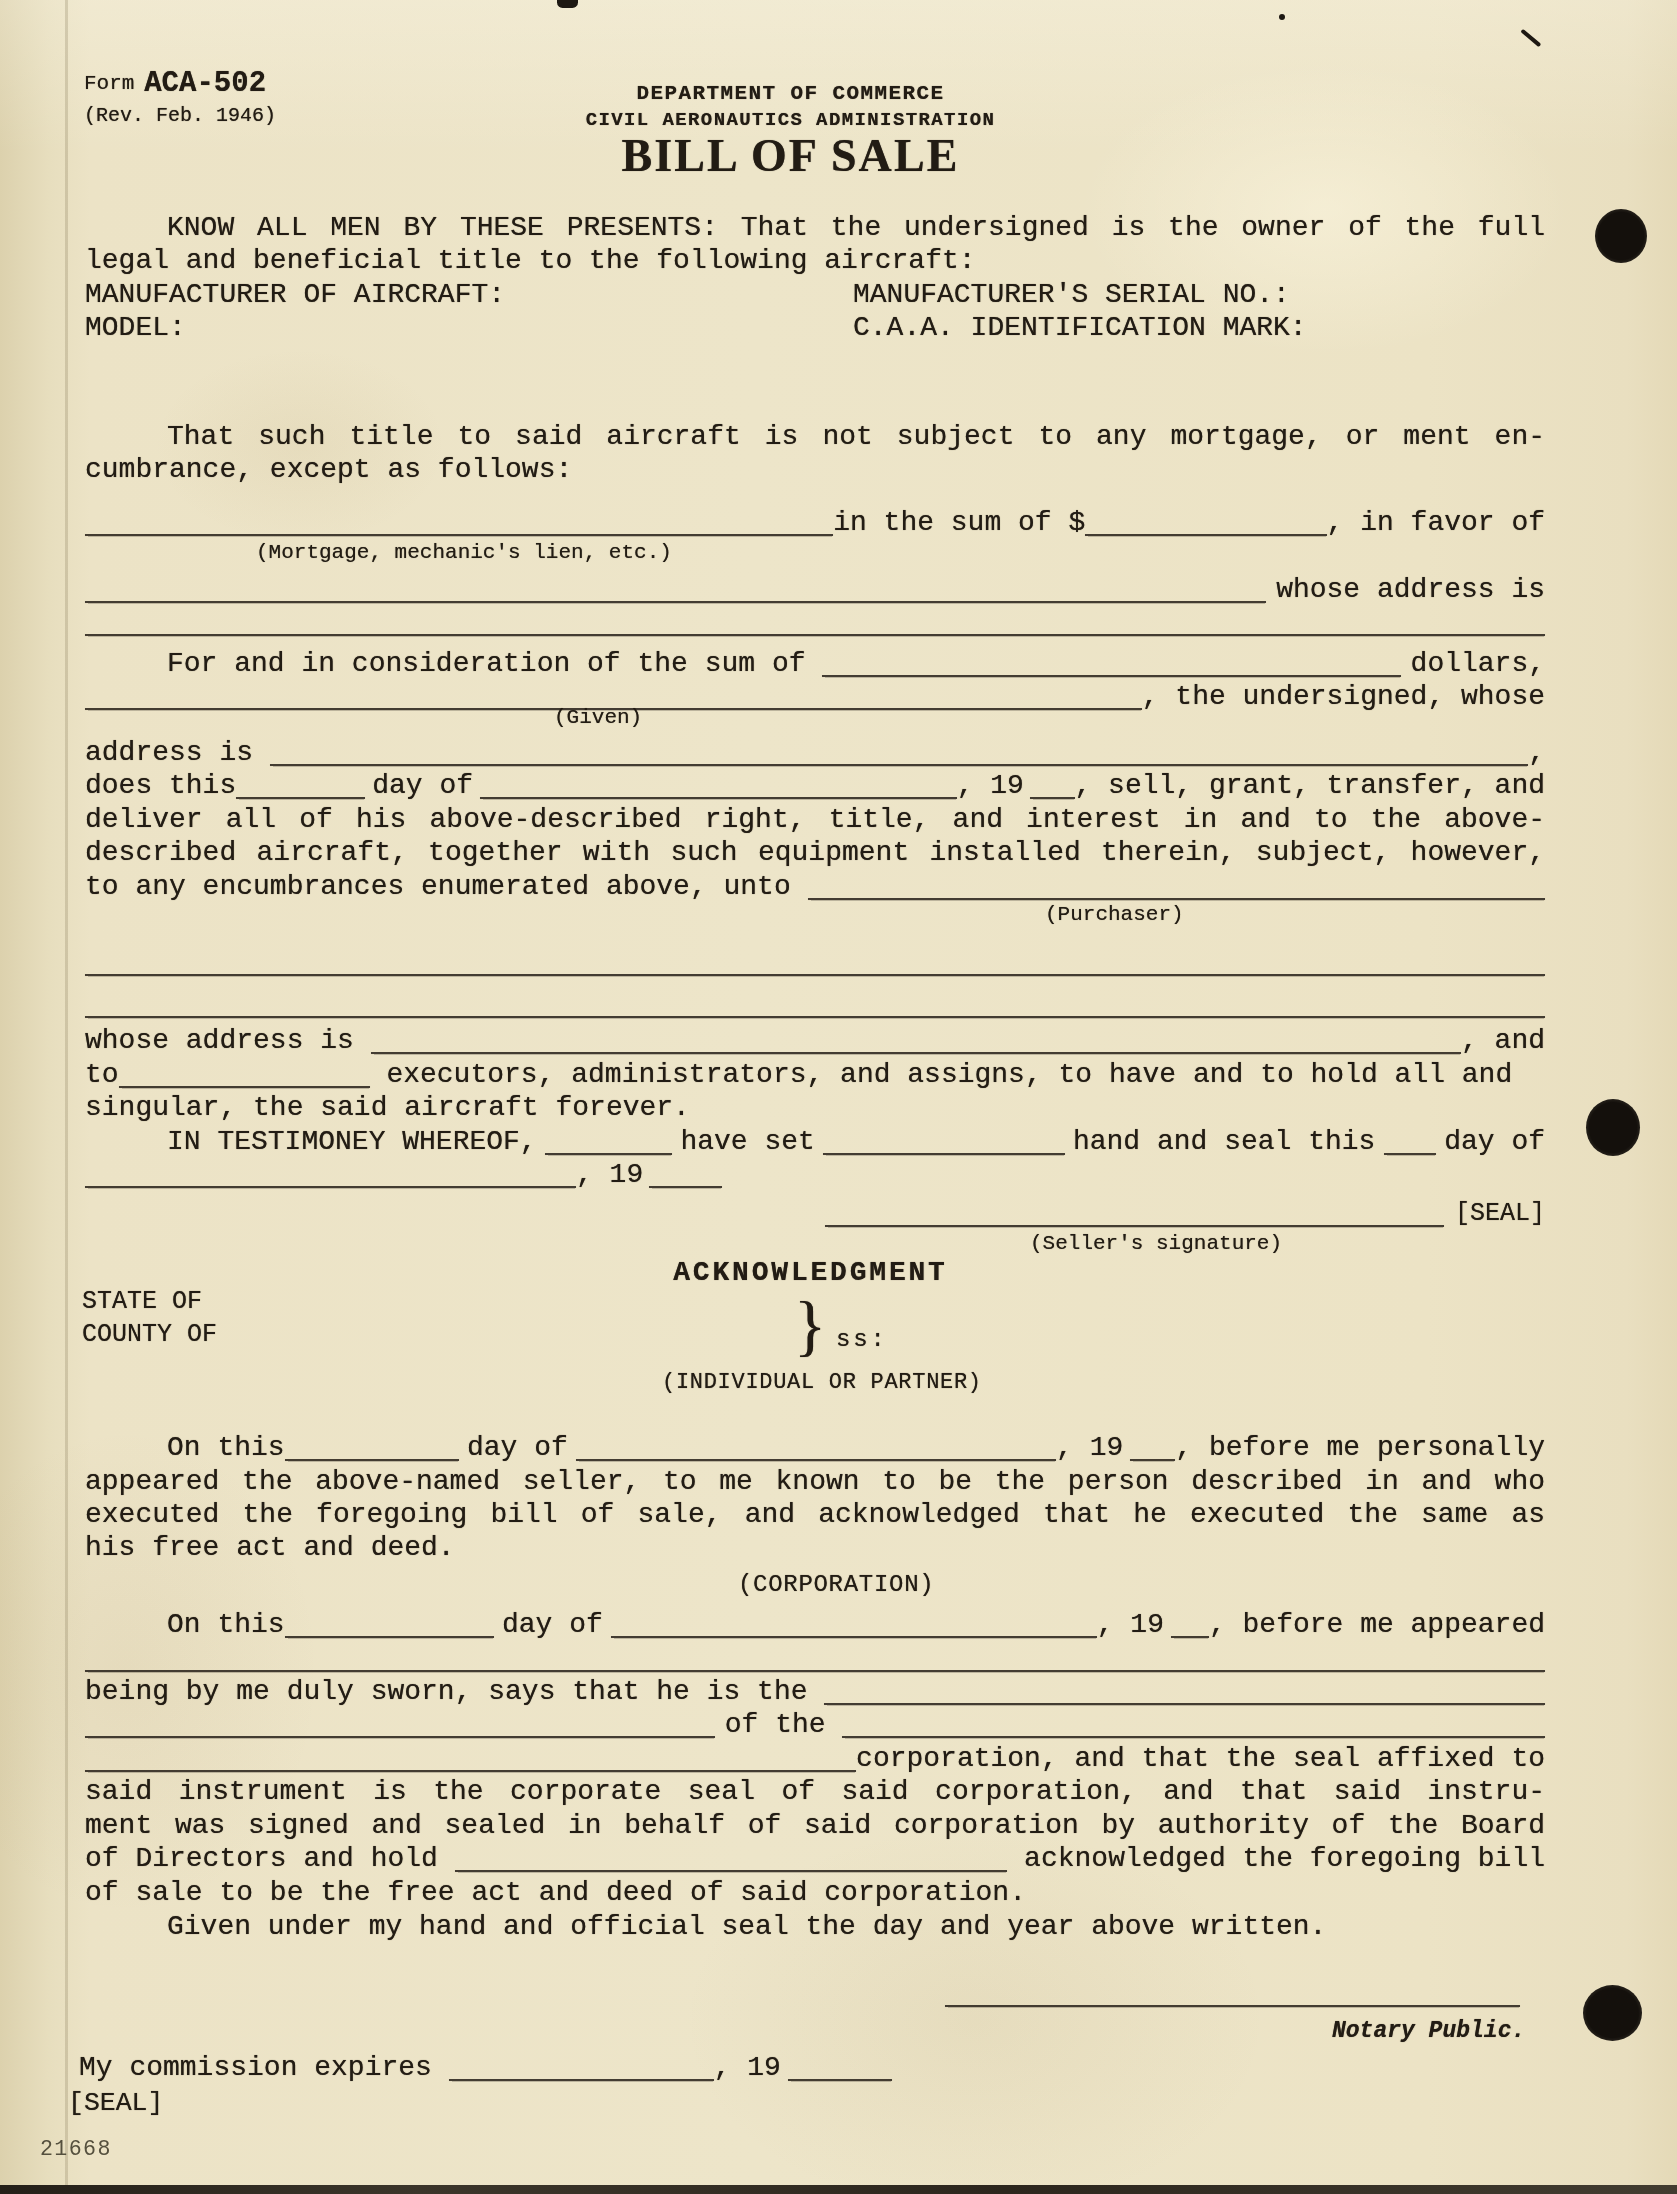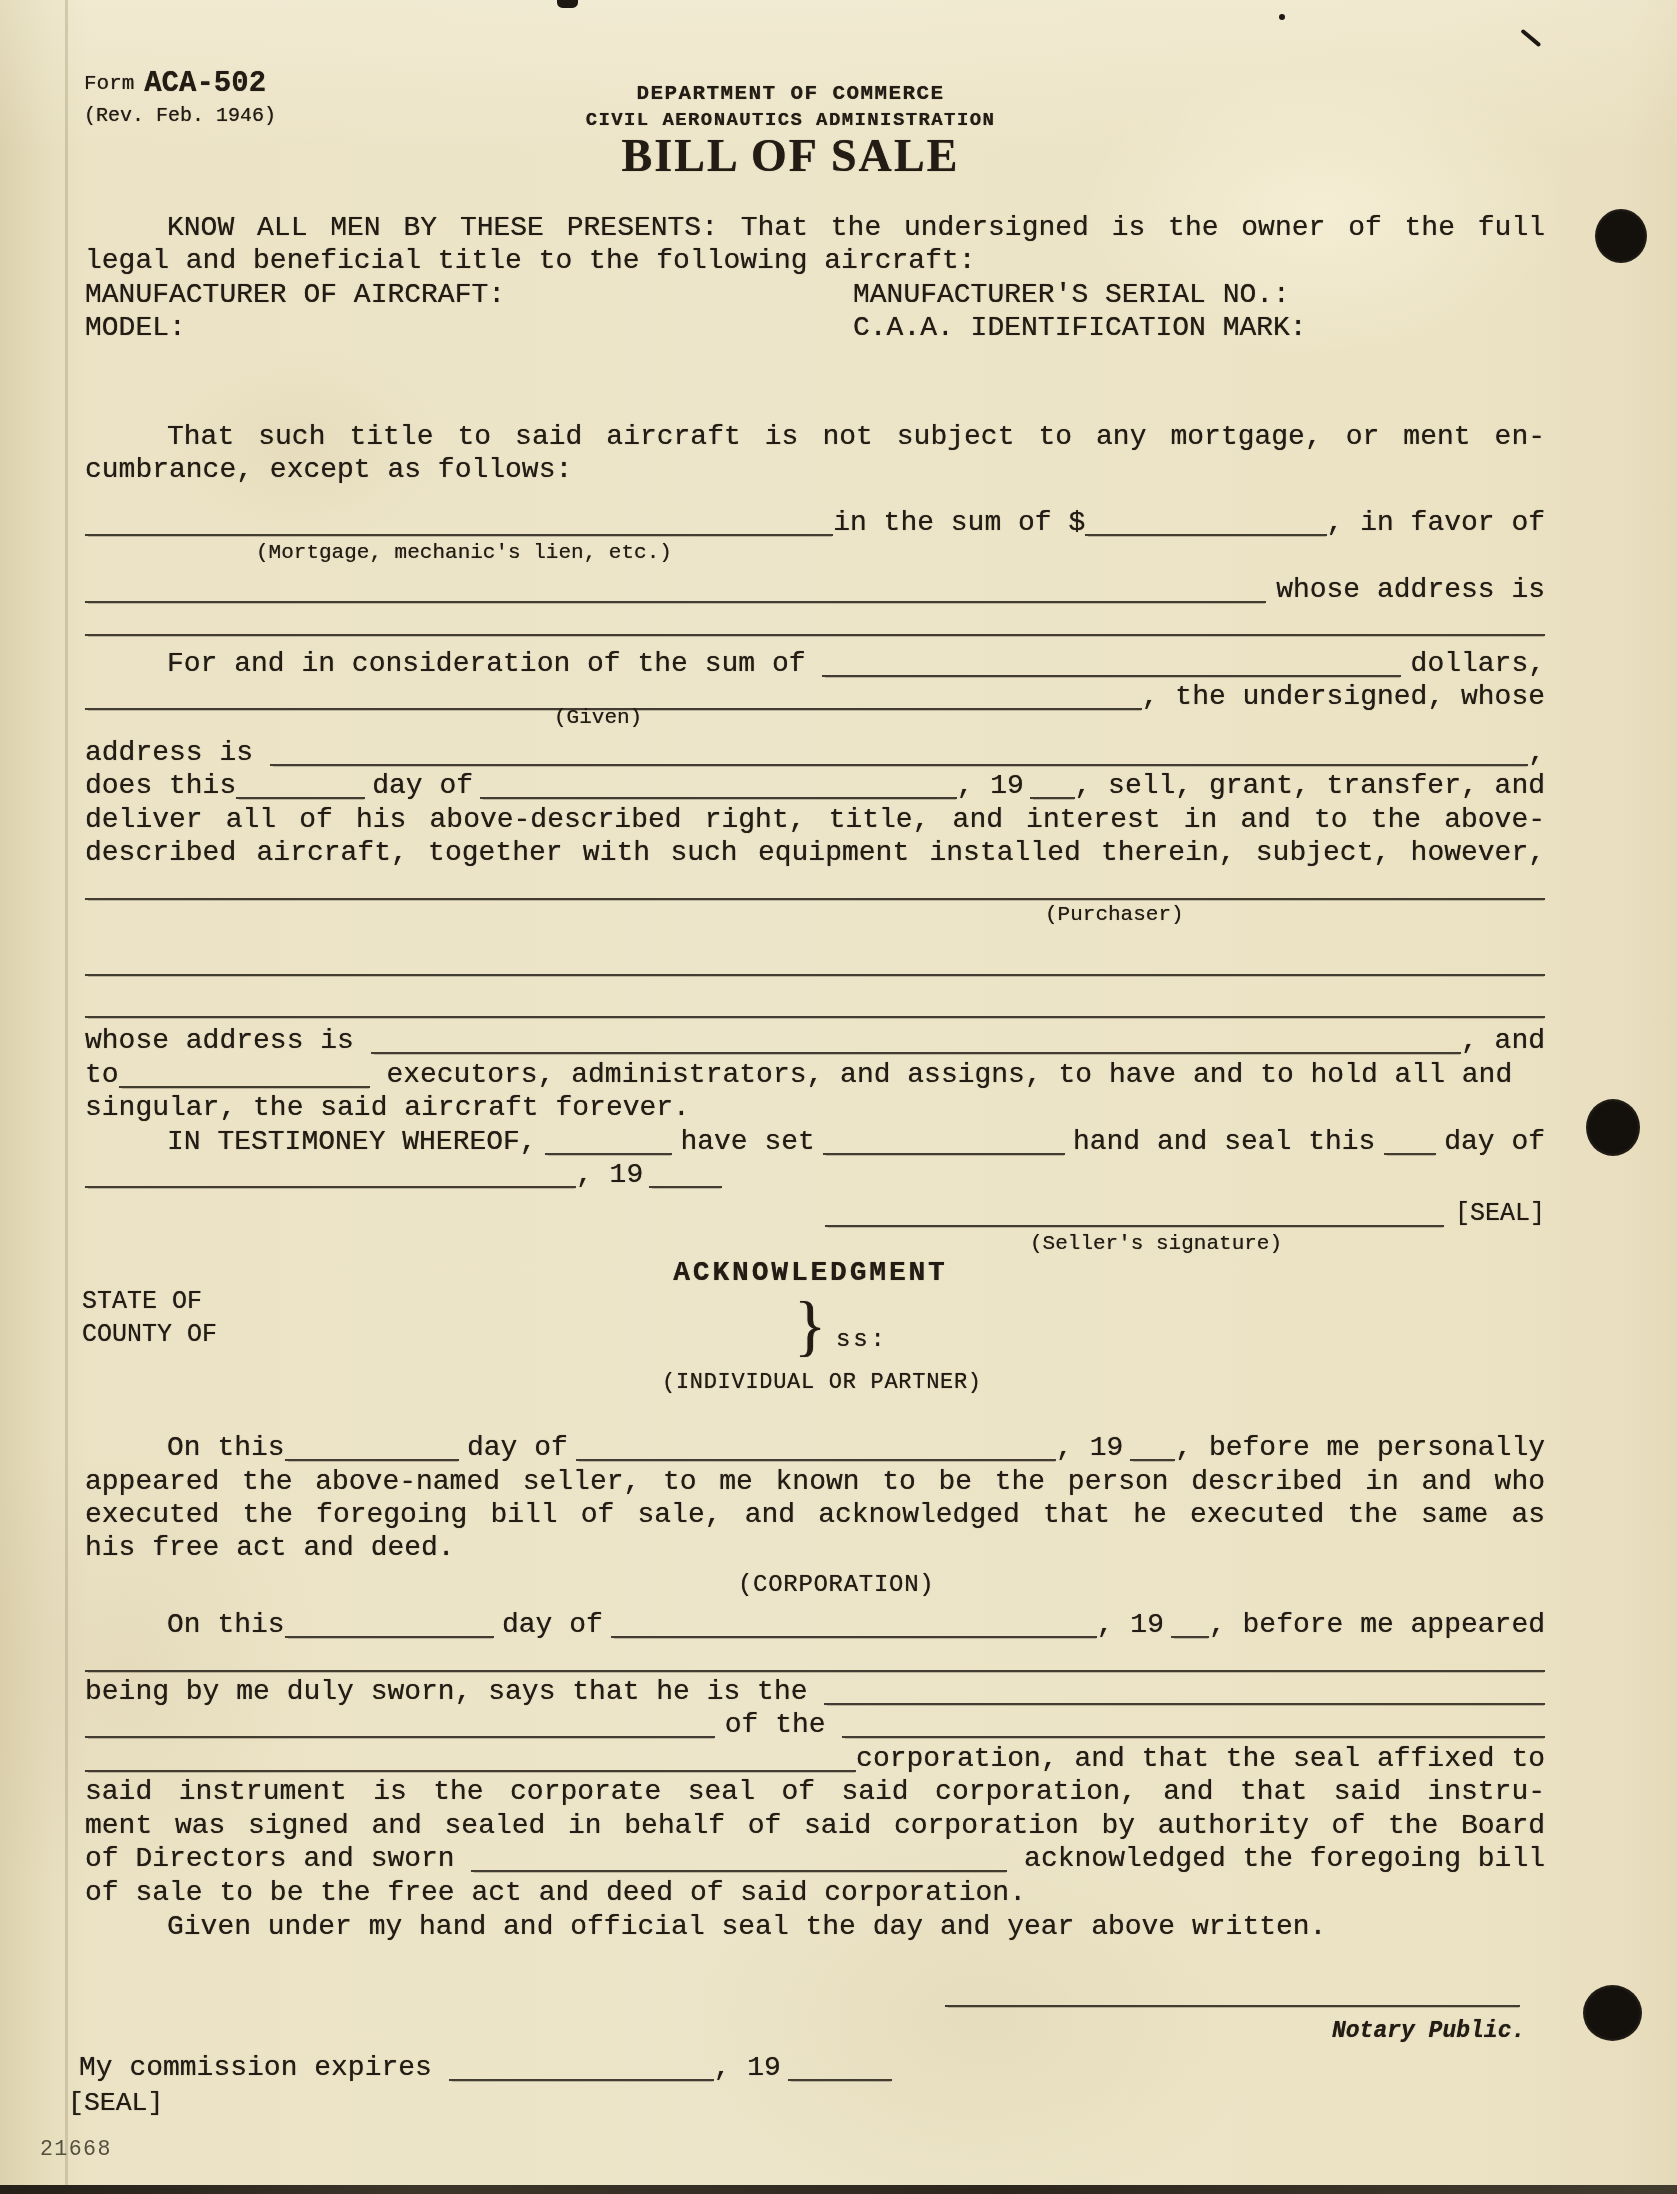--- a/index.html
+++ b/index.html
@@ -95,20 +95,21 @@
   <span class="bl" style="flex:0 0 129px;"></span>
   <span class="t" style="margin-left:7px;">day of</span>
   <span class="bl grow" style="margin-left:7px;"></span>
   <span class="t">, 19</span>
   <span class="bl" style="flex:0 0 45px;margin-left:5.6px;"></span>
   <span class="t">, sell, grant, transfer, and</span>
 </div>
 <div class="jrow" style="top:804px;">deliver all of his above-described right, title, and interest in and to the above-</div>
 <div class="jrow" style="top:837px;">described aircraft, together with such equipment installed therein, subject, however,</div>
 <div class="row" style="top:871px;">
+  <span class="t">to any encumbrances enumerated above, unto </span>
   <span class="bl grow"></span>
 </div>
 <div class="cap" style="left:1045px;top:903px;">(Purchaser)</div>
 
 <div class="row" style="top:947px;">
   <span class="bl grow"></span>
 </div>
 <div class="row" style="top:989px;">
   <span class="bl grow"></span>
 </div>
@@ -190,21 +191,21 @@
   <span class="t">of the </span>
   <span class="bl grow"></span>
 </div>
 <div class="row" style="top:1743px;">
   <span class="bl grow"></span>
   <span class="t">corporation, and that the seal affixed to</span>
 </div>
 <div class="jrow" style="top:1776px;">said instrument is the corporate seal of said corporation, and that said instru-</div>
 <div class="jrow" style="top:1810px;">ment was signed and sealed in behalf of said corporation by authority of the Board</div>
 <div class="row" style="top:1843px;">
-  <span class="t">of Directors and sworn </span>
+  <span class="t">of Directors and hold </span>
   <span class="bl grow"></span>
   <span class="t"> acknowledged the foregoing bill</span>
 </div>
 <div class="plain" style="left:85px;top:1877px;">of sale to be the free act and deed of said corporation.</div>
 <div class="plain" style="left:167px;top:1911px;">Given under my hand and official seal the day and year above written.</div>
 
 <div class="row" style="left:945px;top:1978px;width:575px;">
   <span class="bl grow"></span>
 </div>
 <div class="plain" style="left:1332px;top:2015px;font-size:23px;font-weight:bold;font-style:italic;">Notary Public.</div>

